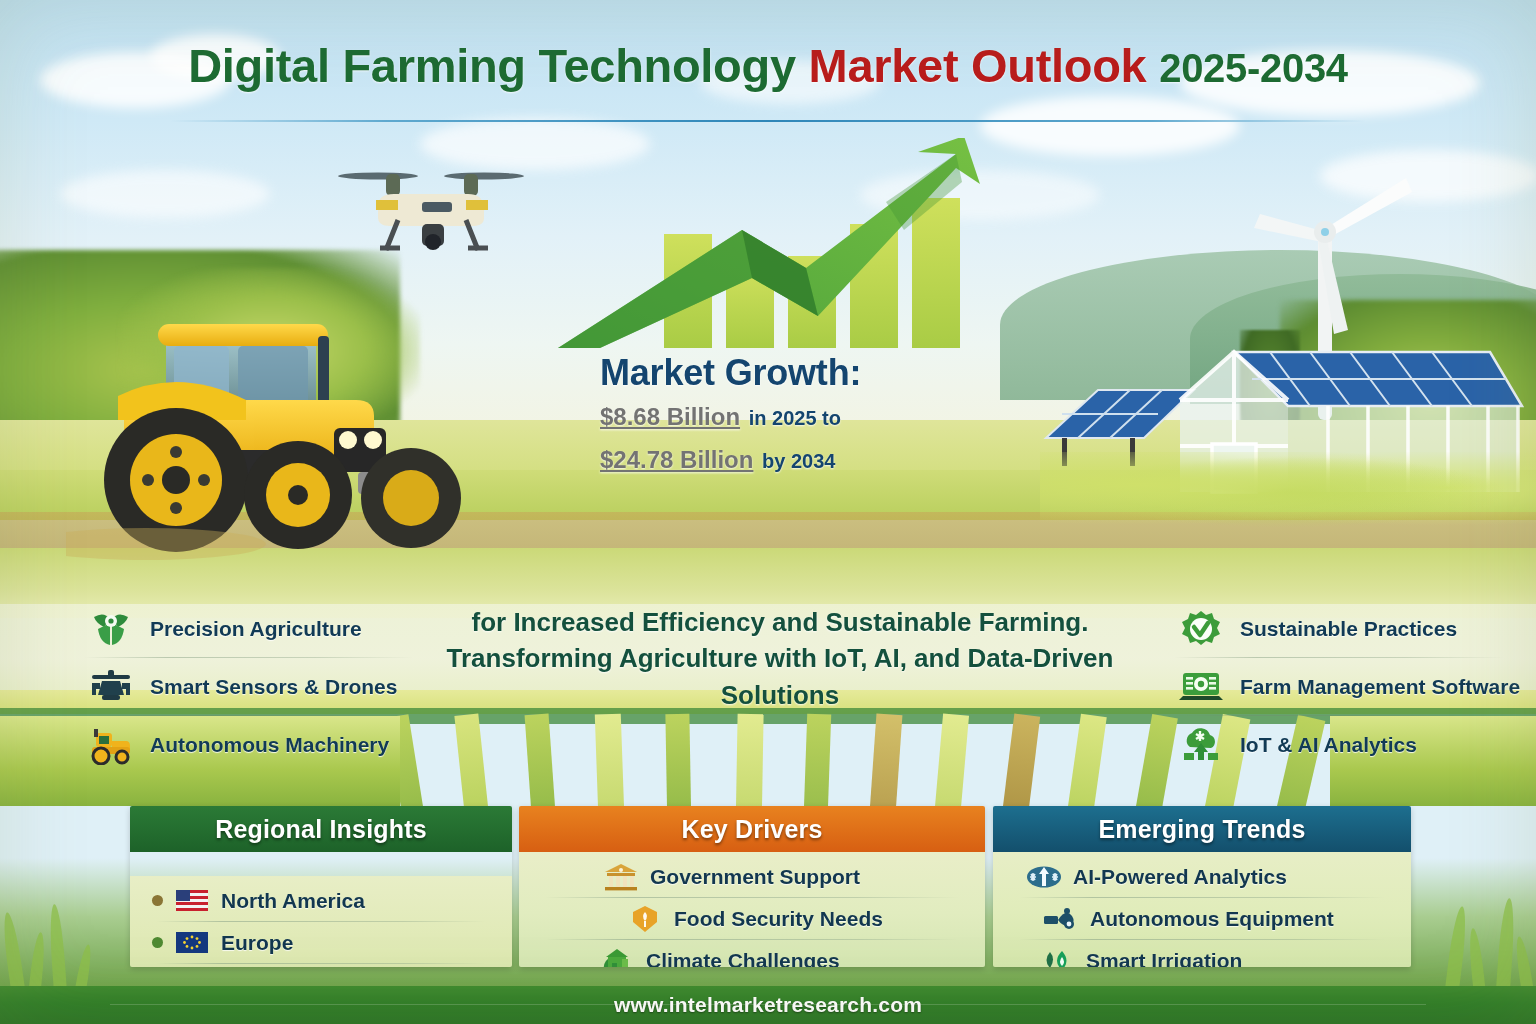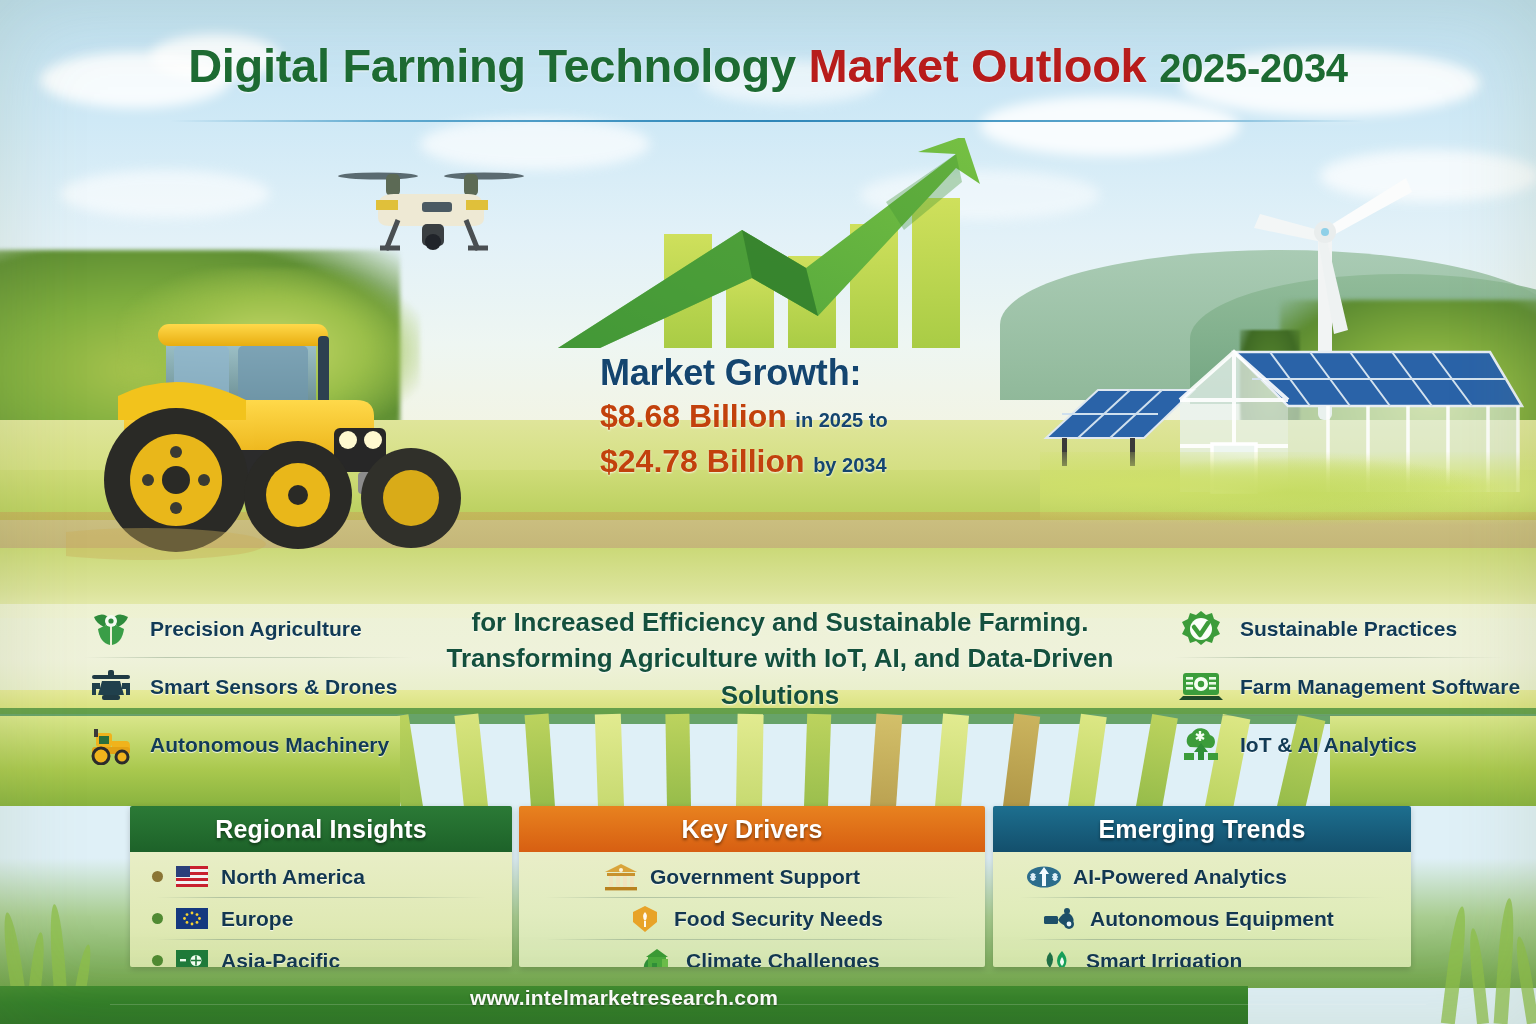--- a/index.html
+++ b/index.html
@@ -40,21 +40,21 @@
 
   
   .chartwrap{position:absolute;left:556px;top:138px;width:450px;height:230px;}
 
   
   .mg{position:absolute;left:600px;top:352px;width:400px;}
   .mg-h{font-size:36px;font-weight:700;color:#14456f;letter-spacing:-.2px;line-height:1.16;
     text-shadow:0 1px 2px rgba(255,255,255,.8);}
   .mg-l{font-size:31px;font-weight:700;color:#14456f;line-height:1.38;white-space:nowrap;
     text-shadow:0 1px 2px rgba(255,255,255,.8);}
-  .mg-l .amt{color:#c2410c;font-size:32px;}
+  .mg-l .amt{color:#737373;font-size:24px;text-decoration:underline;}
   .mg-l .sm{font-size:20px;}
 
   
   .tagline{position:absolute;left:400px;top:604px;width:760px;text-align:center;
     color:#14503d;font-weight:700;font-size:26px;line-height:1.4;
     text-shadow:0 1px 2px rgba(255,255,255,.85);}
 
   
   .flist{position:absolute;width:330px;}
   .flist.left{left:84px;top:600px;}
@@ -73,23 +73,23 @@
     text-shadow:0 2px 3px rgba(0,0,0,.45);}
   .panel .pbody{height:132px;padding:4px 0 0 0;position:relative;}
   .prow{display:flex;align-items:center;height:41px;padding-left:22px;gap:11px;}
   .pico{width:36px;height:32px;flex:0 0 36px;display:flex;align-items:center;justify-content:center;}
   .plabel{font-size:21px;font-weight:700;color:#12374f;white-space:nowrap;
     text-shadow:0 1px 1px rgba(255,255,255,.8);}
   .pdiv{height:1px;margin:0 26px;background:linear-gradient(90deg,rgba(120,150,130,0) 0%,rgba(110,140,120,.42) 20%,rgba(110,140,120,.30) 75%,rgba(120,150,130,0) 100%);}
   .bullet{width:11px;height:11px;border-radius:50%;flex:0 0 11px;}
 
   
-  .footer{position:absolute;left:0;bottom:0;width:1248px;height:38px;
+  .footer{position:absolute;left:0;bottom:0;width:1536px;height:38px;
     background:linear-gradient(180deg,#3f8a2e 0%,#2f7d27 45%,#2a7324 100%);
-    display:flex;justify-content:center;}
+    display:flex;align-items:center;justify-content:center;}
   .footer .url{color:#ffffff;font-weight:700;font-size:21px;letter-spacing:.2px;
     text-shadow:0 1px 2px rgba(0,0,0,.45);}
   .footer-rule{position:absolute;left:110px;top:18px;width:1316px;height:1px;background:rgba(255,255,255,.18);}
 
   .vign{position:absolute;inset:0;pointer-events:none;
     box-shadow:inset 0 0 90px rgba(120,140,80,.18);}
 </style>
 </head>
 <body>
 
@@ -406,21 +406,21 @@
     <div class="blade" style="left:52px;width:13px;height:120px;transform:rotate(-4deg);"></div>
     <div class="blade" style="left:76px;width:11px;height:80px;transform:rotate(10deg);"></div>
     <div class="blade" style="left:1448px;width:14px;height:118px;transform:rotate(7deg);"></div>
     <div class="blade" style="left:1472px;width:12px;height:96px;transform:rotate(-6deg);"></div>
     <div class="blade" style="left:1498px;width:14px;height:126px;transform:rotate(4deg);"></div>
     <div class="blade" style="left:1520px;width:12px;height:88px;transform:rotate(-9deg);"></div>
   </div>
 
   <div class="panel" style="left:130px;width:382px;">
     <div class="phead" style="background:linear-gradient(180deg,#2b7a36 0%,#1d6229 100%);">Regional Insights</div>
-    <div class="pbody" style="background:linear-gradient(180deg,#e8eec6 0%,#dfe9b4 55%,#cfe0a0 100%);">
+    <div class="pbody" style="background:linear-gradient(180deg,#e8eec6 0%,#dfe9b4 55%,#cfe0a0 100%);margin-top:24px;">
 
       <div class="prow">
         <span class="bullet" style="background:#8a7535;"></span>
         <span class="pico">
           <svg width="32" height="21" viewBox="0 0 32 21">
             <rect width="32" height="21" fill="#f2f2f2"></rect>
             <rect y="0" width="32" height="3" fill="#c8202e"></rect>
               <rect y="6" width="32" height="3" fill="#c8202e"></rect>
             <rect y="12" width="32" height="3" fill="#c8202e"></rect>
               <rect y="18" width="32" height="3" fill="#c8202e"></rect>
@@ -493,21 +493,21 @@
           <svg width="34" height="28" viewBox="0 0 34 28">
             <path d="M17 1 l12 6 v10 l-12 10 l-12 -10 v-10 z" fill="#e8a328"></path>
             <path d="M17 7 q4 4 0 9 q-4 -5 0 -9 z" fill="#fffaf0"></path>
             <path d="M17 16 v6" stroke="#fffaf0" stroke-width="2"></path>
           </svg>
         </span>
         <span class="plabel">Food Security Needs</span>
       </div>
       <div class="pdiv"></div>
 
-      <div class="prow" style="padding-left:120px;">
+      <div class="prow" style="padding-left:80px;">
         <span class="pico">
           <svg width="34" height="28" viewBox="0 0 34 28">
             <path d="M4 26 q-2 -12 7 -16 q2 9 -3 16 z" fill="#2f8f38"></path>
             <path d="M17 4 l9 6 v16 h-18 v-16 z" fill="#4aa93c"></path>
             <path d="M17 2 l11 8 h-22 z" fill="#3a9a35"></path>
             <rect x="22" y="12" width="6" height="14" fill="#6cbd49"></rect>
             <rect x="12" y="16" width="5" height="10" fill="#2f8f38"></rect>
           </svg>
         </span>
         <span class="plabel">Climate Challenges</span>

